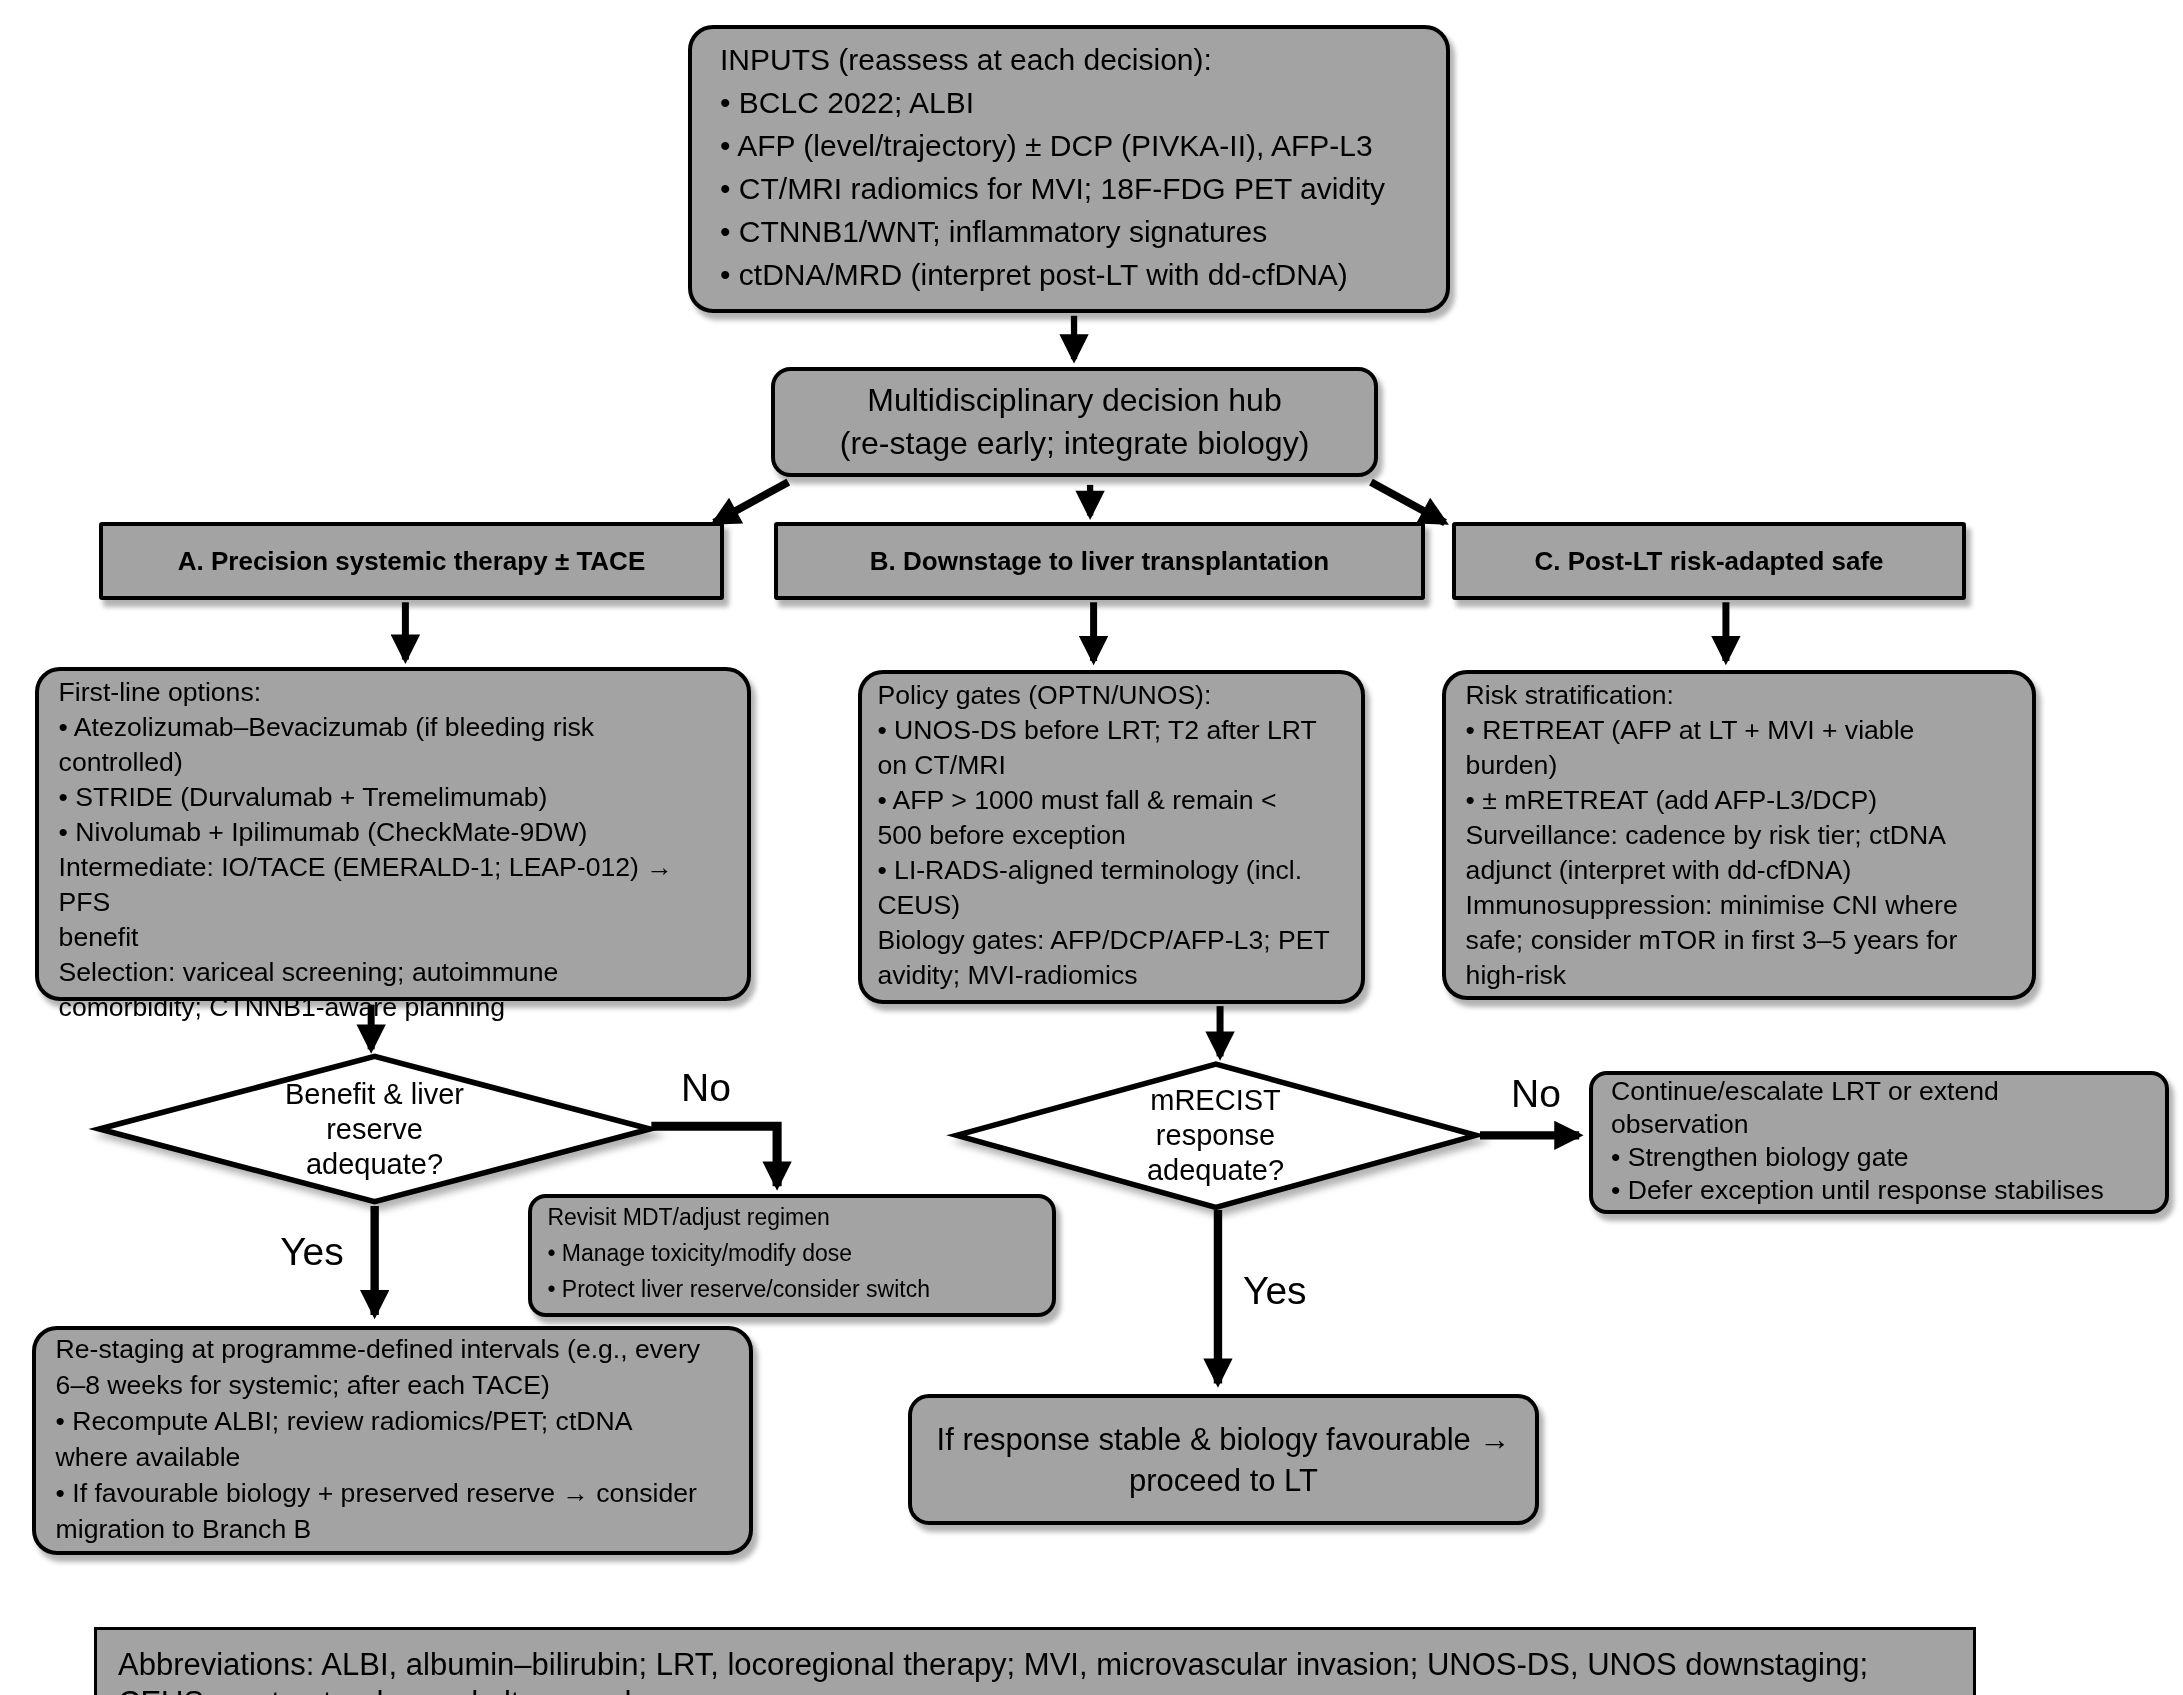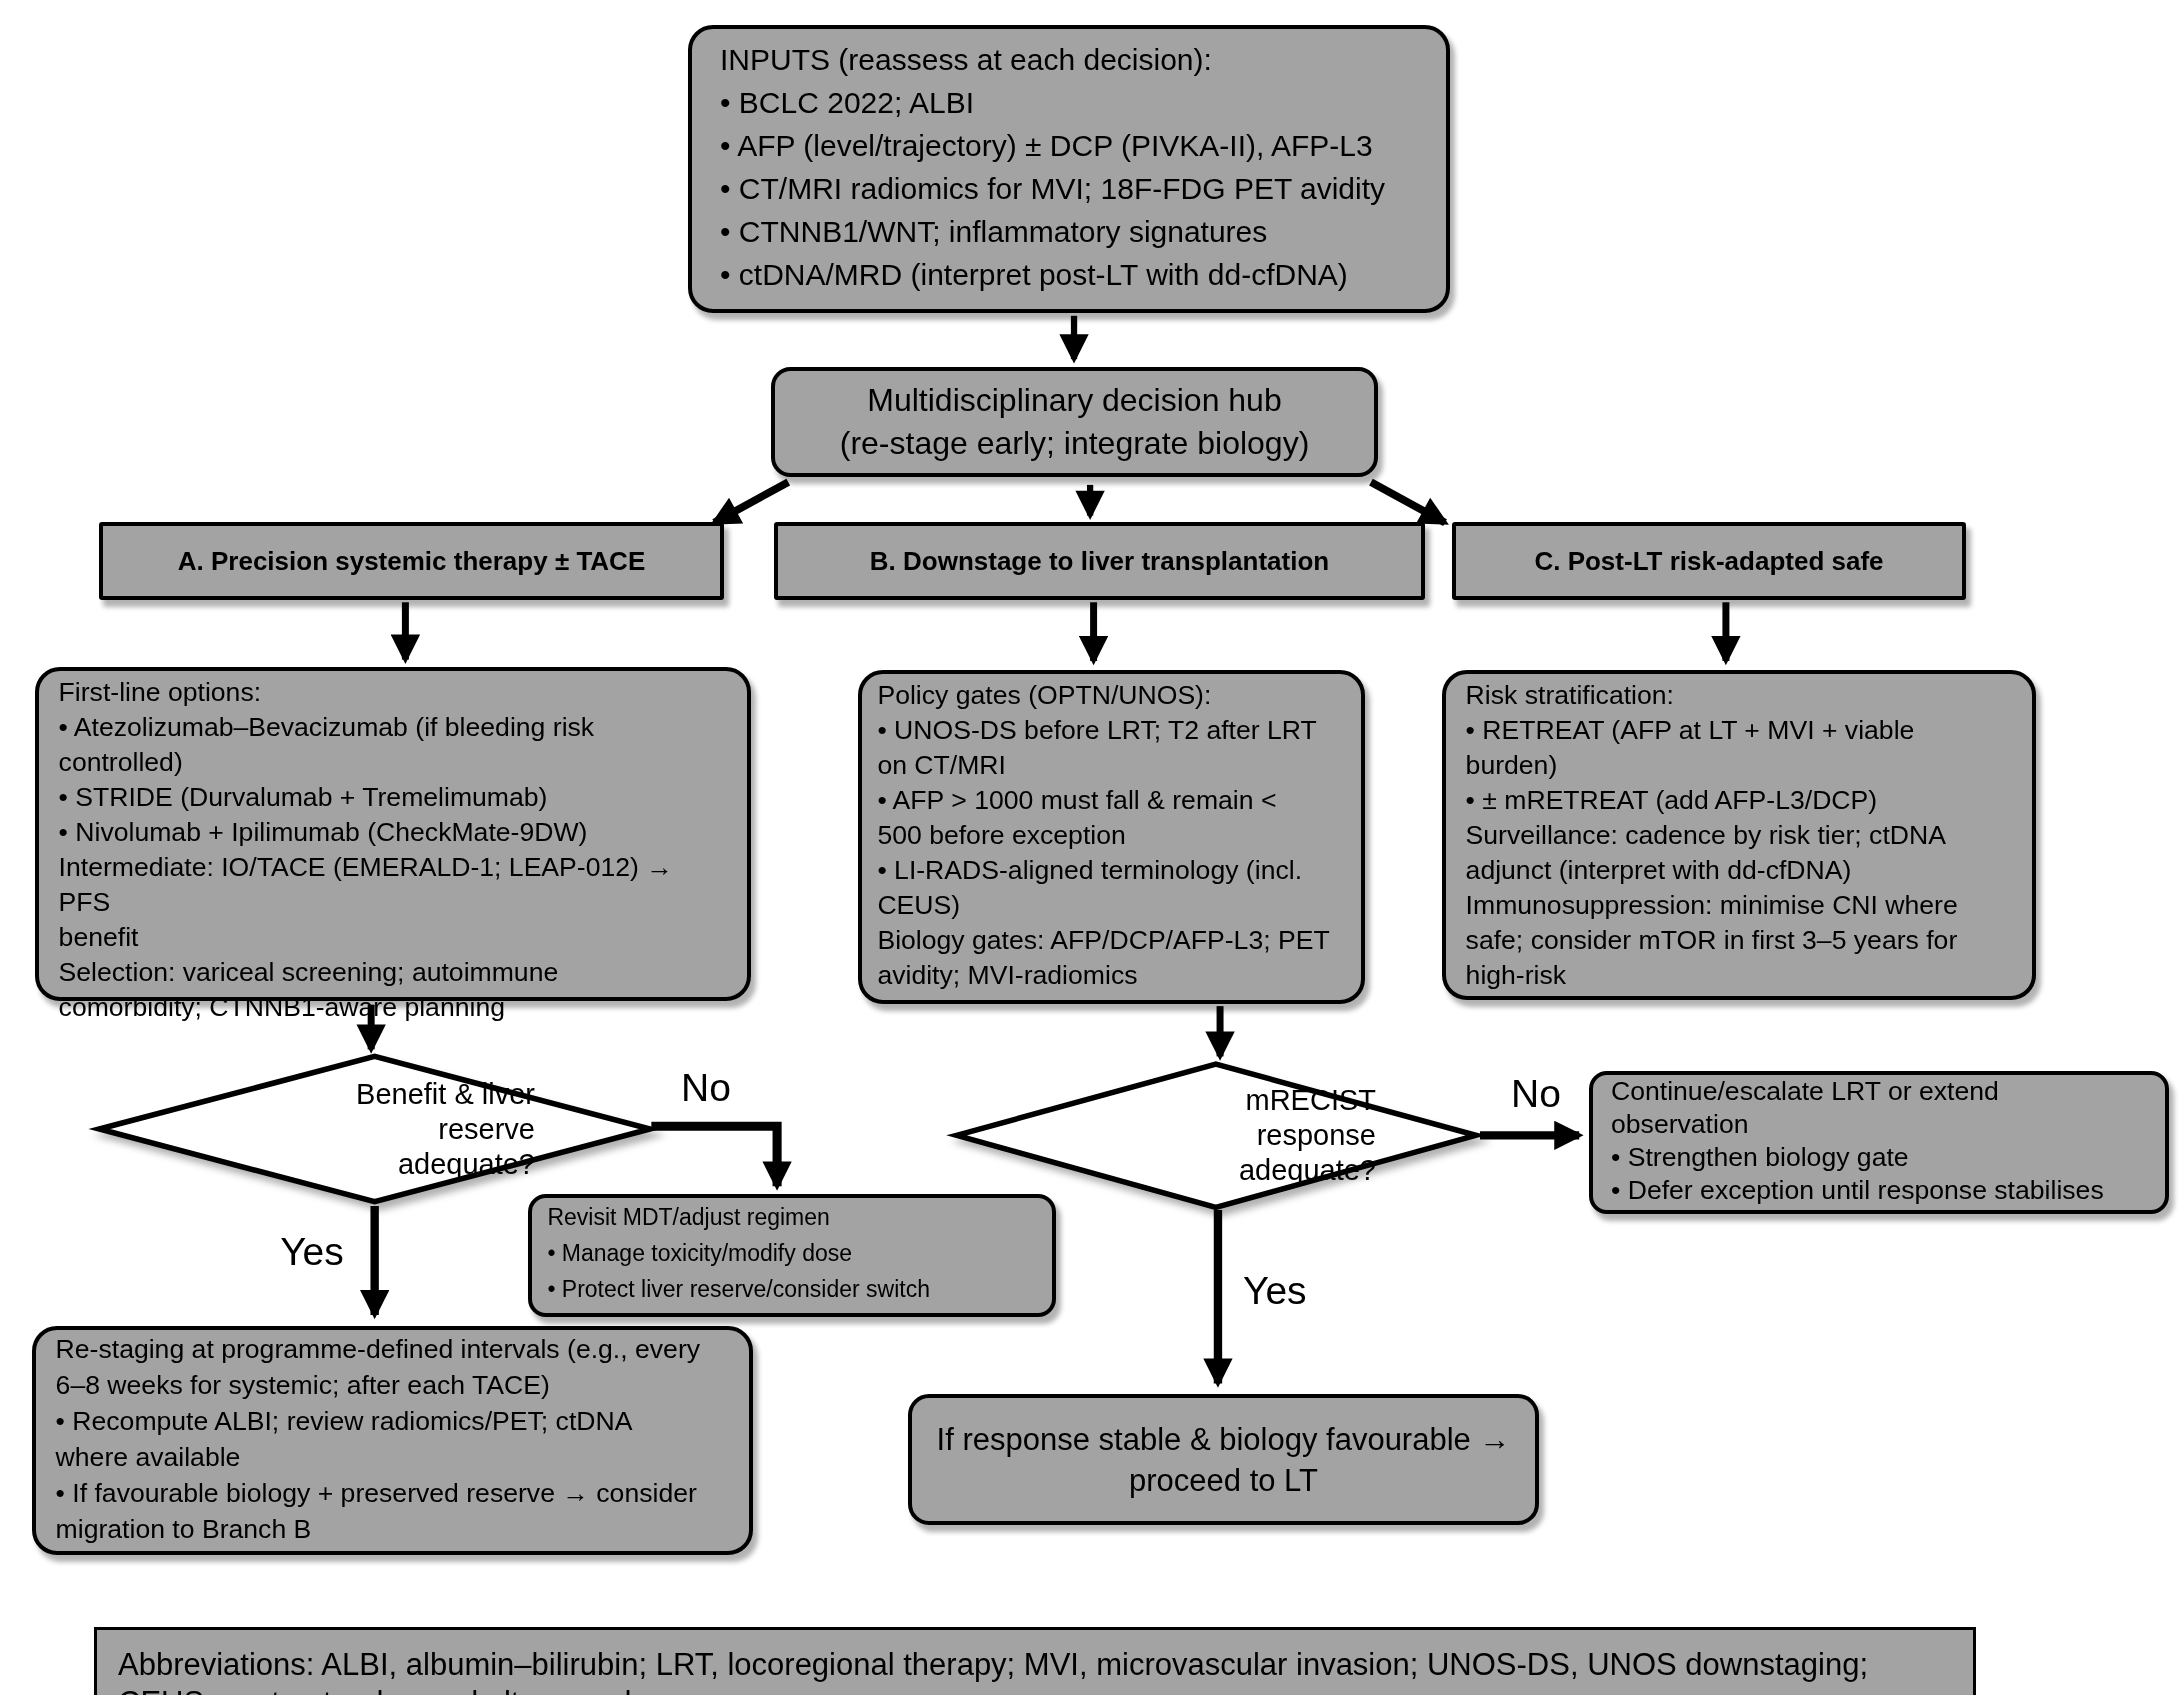--- a/index.html
+++ b/index.html
@@ -10,21 +10,21 @@
   .connectors{position:absolute;left:0;top:0;width:2183px;height:1695px;pointer-events:none;}
   .node{
     position:absolute;background:#a3a3a3;border:4.9px solid #000;border-radius:25px;
     box-shadow:4.2px 6.3px 5.6px rgba(0,0,0,0.30);box-sizing:border-box;
   }
   .txt{white-space:pre-line;}
   .leftalign{text-align:left;}
   .centered{display:flex;align-items:center;justify-content:center;text-align:center;}
   .header{font-weight:bold;font-size:26px;border-radius:3px;}
   .label{position:absolute;font-size:39px;line-height:45px;}
-  .dtext{position:absolute;text-align:right;font-size:29px;line-height:35px;white-space:pre-line;}
+  .dtext{position:absolute;text-align:center;font-size:29px;line-height:35px;white-space:pre-line;}
 
   #inputs-box{left:688px;top:24.5px;width:762px;height:288px;padding:9.8px 28px;font-size:30px;line-height:43px;}
   #hub-box{left:771px;top:367px;width:607px;height:110px;font-size:32px;line-height:43px;border-radius:19.6px;}
   #a-header{left:99px;top:522px;width:625px;height:78px;}
   #b-header{left:774px;top:522px;width:651px;height:78px;}
   #c-header{left:1452px;top:522px;width:514px;height:78px;}
   .detail{font-size:26.6px;line-height:35px;padding:4.2px 19.6px;}
   #a-detail{left:35px;top:667px;width:716px;height:334px;}
   #b-detail{left:858px;top:670px;width:507px;height:334px;padding:4.2px 15.4px;}
   #c-detail{left:1442px;top:670px;width:594px;height:330px;}

